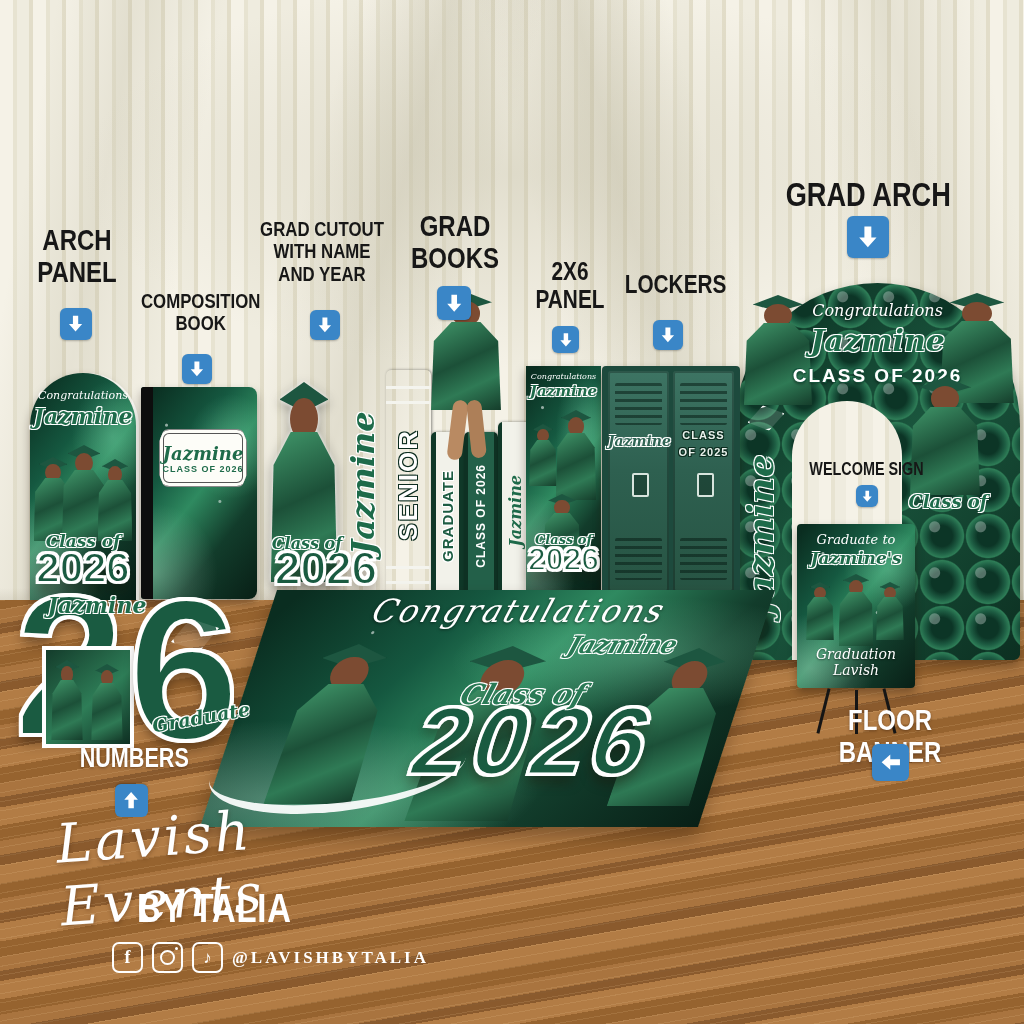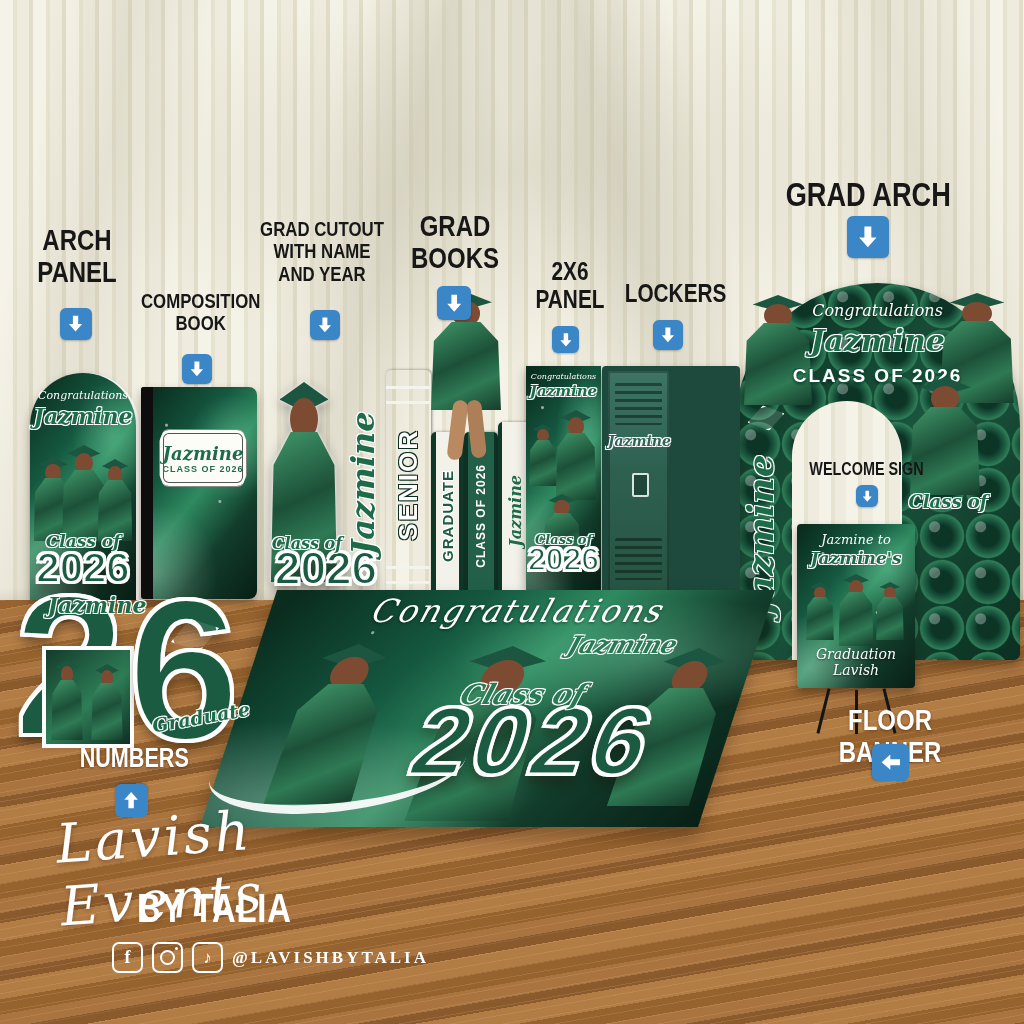--- a/index.html
+++ b/index.html
@@ -238,24 +238,33 @@
   <div class="abs bignum" style="left:0;top:180px;width:100%;text-align:center;font-size:32px;-webkit-text-stroke:2px #fff;">2026</div>
 </div>
 
 <div class="panel lockers">
   <div class="ldoor" style="left:6px;">
     <div class="vents" style="top:12px;height:42px;"></div>
     <div class="abs script ow" style="left:0;top:62px;width:100%;text-align:center;color:#2f6454;font-size:14px;font-weight:bold;">Jazmine</div>
     <div class="latch"></div>
     <div class="vents" style="bottom:12px;height:42px;"></div>
   </div>
+  <div class="ldoor" style="left:71px;">
+    <div class="vents" style="top:12px;height:42px;"></div>
+    <div class="abs od" style="left:0;top:56px;width:100%;text-align:center;color:#e9f1ec;font-size:11px;font-weight:800;letter-spacing:1px;line-height:1.5;">
+      <div>CLASS</div>
+      <div>OF 2025</div>
+    </div>
+    <div class="latch"></div>
+    <div class="vents" style="bottom:12px;height:42px;"></div>
+  </div>
 </div>
 
 <div class="panel welcome greenbg">
-  <div class="abs script" style="left:0;top:8px;width:100%;text-align:center;color:#fff;font-size:13px;">Jazmine to</div>
+  <div class="abs script" style="left:0;top:8px;width:100%;text-align:center;color:#fff;font-size:13px;">Graduate to</div>
   <div class="abs script ow" style="left:0;top:24px;width:100%;text-align:center;color:#1e6b4a;font-size:17px;font-weight:bold;">Jazmine's</div>
   <div class="gfig" style="left:8px;top:58px;width:30px;height:58px;">
       <i class="cap"></i>
       <i class="head"></i>
       <i class="body"></i>
     </div>
   <div class="gfig" style="left:40px;top:50px;width:38px;height:72px;">
       <i class="cap"></i>
       <i class="head"></i>
       <i class="body"></i>
@@ -346,21 +355,21 @@
     </svg>
   </div>
 
 <div class="callout" style="left:522px;top:258px;width:96px;font-size:26px;"><span>2X6 PANEL</span></div>
 <div class="arw" style="left:552px;top:326px;width:27px;height:27px;">
     <svg viewBox="0 0 24 24">
       <path fill="#fff" d="M12 21 4.5 12.5H9V3h6v9.5h4.5Z"></path>
     </svg>
   </div>
 
-<div class="callout" style="left:598px;top:280px;width:156px;font-size:26px;"><span>LOCKERS</span></div>
+<div class="callout" style="left:598px;top:271px;width:156px;font-size:26px;"><span>LOCKERS</span></div>
 <div class="arw" style="left:653px;top:320px;width:30px;height:30px;">
     <svg viewBox="0 0 24 24">
       <path fill="#fff" d="M12 21 4.5 12.5H9V3h6v9.5h4.5Z"></path>
     </svg>
   </div>
 
 <div class="callout" style="left:758px;top:176px;width:220px;font-size:34px;"><span>GRAD ARCH</span></div>
 <div class="arw" style="left:847px;top:216px;width:42px;height:42px;">
     <svg viewBox="0 0 24 24">
       <path fill="#fff" d="M12 21 4.5 12.5H9V3h6v9.5h4.5Z"></path>

